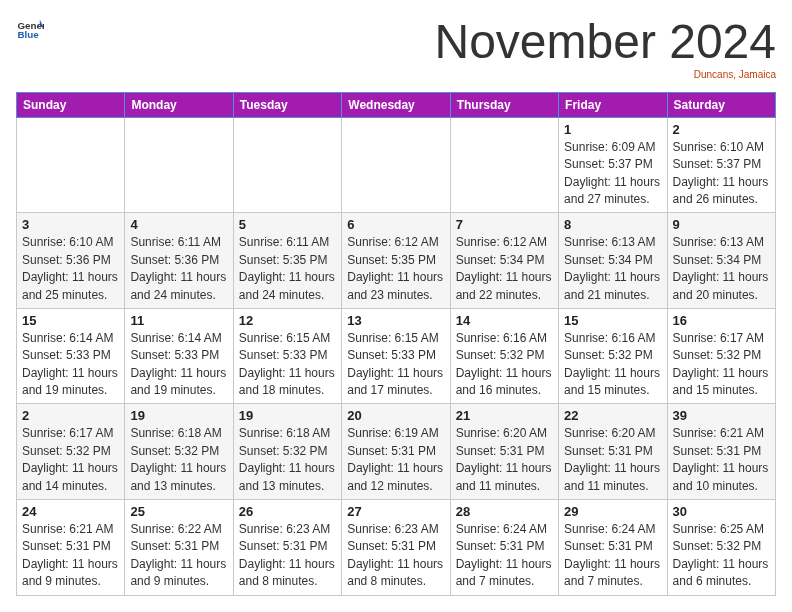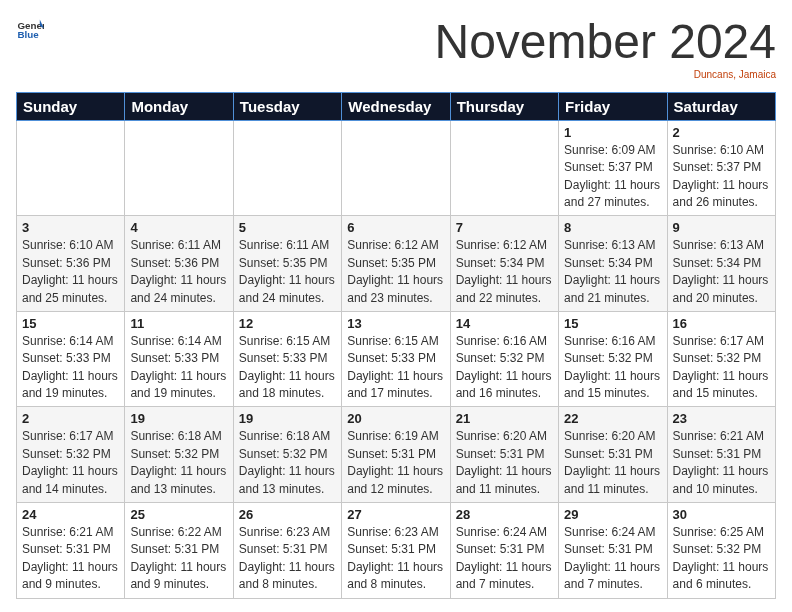--- a/index.html
+++ b/index.html
@@ -38,23 +38,23 @@
       font-size: 10px;
       color: #c2410c;
       text-align: right;
     }
     table {
       width: 100%;
       border-collapse: collapse;
       table-layout: fixed;
     }
     thead th {
-      background-color: #0f172a;
+      background-color: #a21caf;
       color: #fff;
-      font-size: 15px;
+      font-size: 12px;
       font-weight: bold;
       padding: 5px 6px;
       text-align: left;
       border: 1px solid #5090d8;
     }
     tbody td {
       border: 1px solid #c8c8c8;
       vertical-align: top;
       padding: 4px 5px;
       font-size: 10px;
@@ -205,21 +205,21 @@
         </td>
         <td>
           <span class="day-num">21</span>
           <div class="day-info">Sunrise: 6:20 AM<br>Sunset: 5:31 PM<br>Daylight: 11 hours<br>and 11 minutes.</div>
         </td>
         <td>
           <span class="day-num">22</span>
           <div class="day-info">Sunrise: 6:20 AM<br>Sunset: 5:31 PM<br>Daylight: 11 hours<br>and 11 minutes.</div>
         </td>
         <td>
-          <span class="day-num">23</span>
+          <span class="day-num">39</span>
           <div class="day-info">Sunrise: 6:21 AM<br>Sunset: 5:31 PM<br>Daylight: 11 hours<br>and 10 minutes.</div>
         </td>
       </tr>
       <tr>
         <td>
           <span class="day-num">24</span>
           <div class="day-info">Sunrise: 6:21 AM<br>Sunset: 5:31 PM<br>Daylight: 11 hours<br>and 9 minutes.</div>
         </td>
         <td>
           <span class="day-num">25</span>

